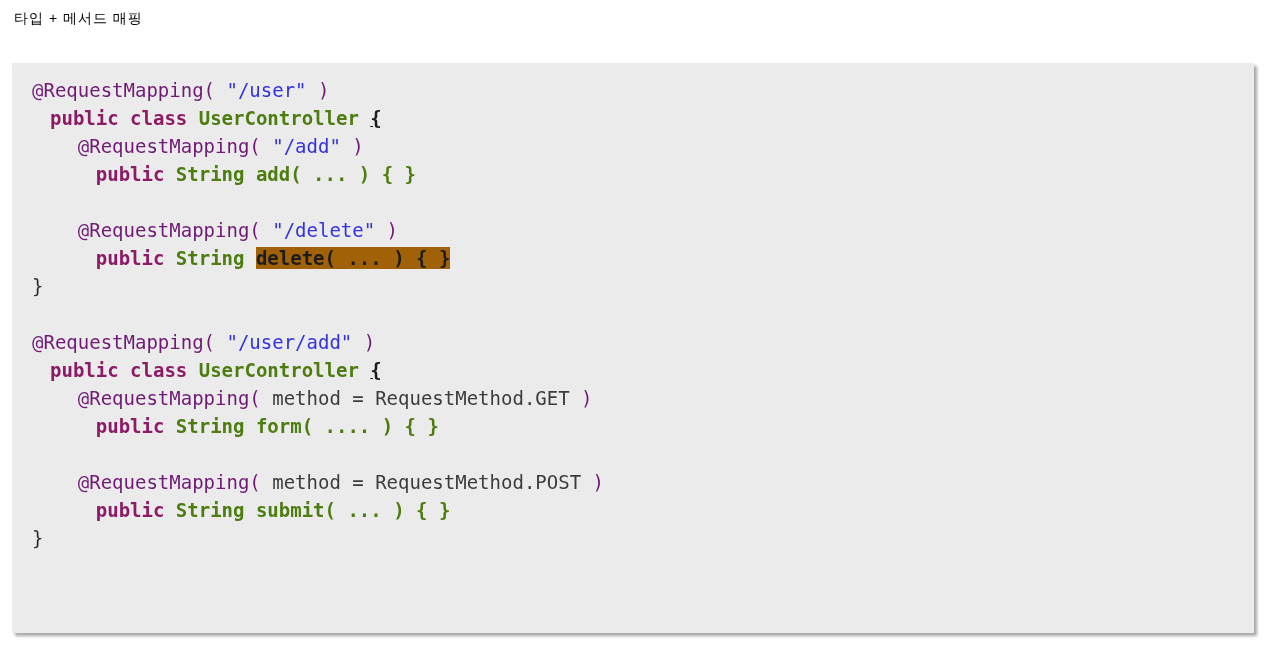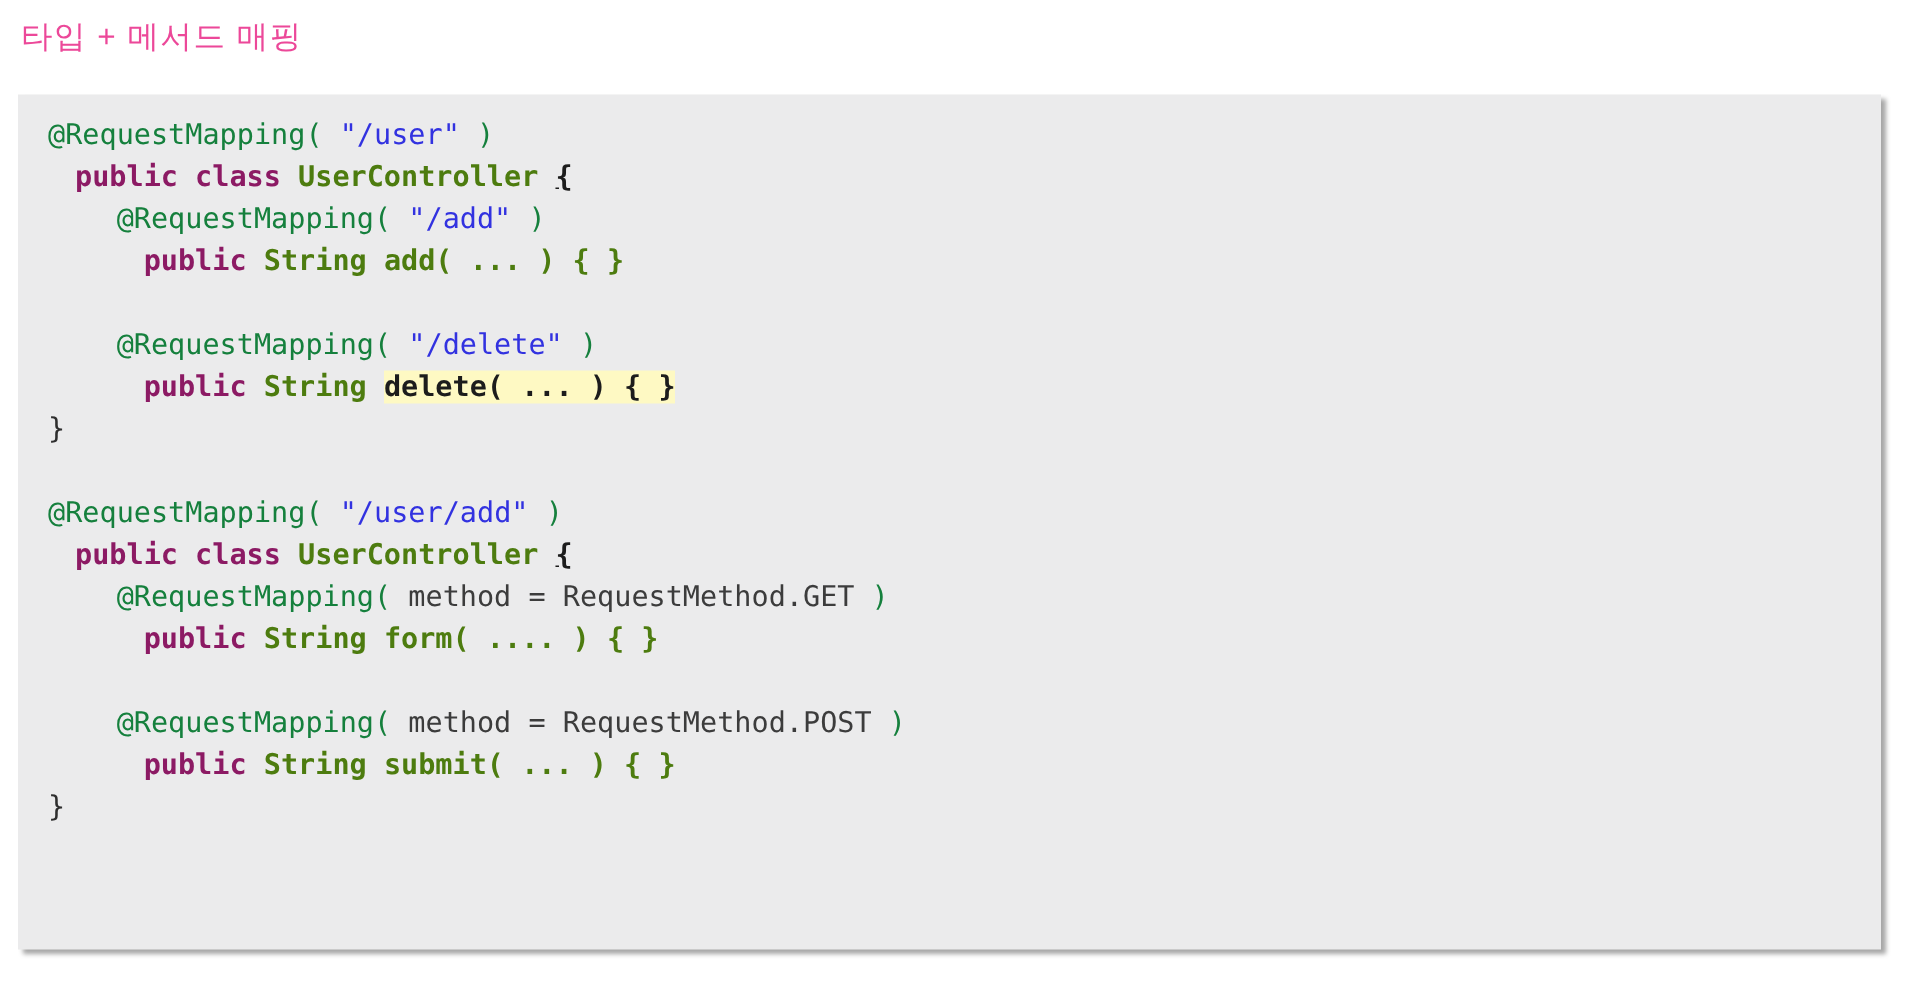--- a/index.html
+++ b/index.html
@@ -6,47 +6,47 @@
     margin: 0;
     padding: 0;
     background: #ffffff;
     width: 1274px;
     height: 656px;
     overflow: hidden;
     font-family: "Liberation Sans", sans-serif;
   }
   .page-title {
     margin: 10px 0 0 14px;
-    font-size: 21px;
+    font-size: 14px;
     font-weight: normal;
-    color: #ec4899;
+    color: #000000;
     letter-spacing: 1px;
   }
   .code-block {
     position: absolute;
     left: 12px;
     top: 63px;
     width: 1242px;
     height: 570px;
     box-sizing: border-box;
     background: #ebebec;
     box-shadow: 3px 3px 3px rgba(0,0,0,0.35);
     padding: 13px 0 0 20px;
     font-family: "DejaVu Sans Mono", "Liberation Mono", monospace;
     font-size: 19px;
     line-height: 28px;
     white-space: pre;
   }
   .code-line { white-space: pre; min-height: 28px; }
-  .s-annotation { color: #15803d; }
+  .s-annotation { color: #701a75; }
   .s-string    { color: #3232e0; }
   .s-keyword   { color: #8c1a64; font-weight: bold; margin-left: 18px; }
   .s-name      { color: #4d7c0f; font-weight: bold; }
   .s-plain     { color: #3c3c3c; margin-top: 25px; }
-  .s-highlight { color: #1c1c1c; font-weight: bold; background: #fef9c3; }
+  .s-highlight { color: #1c1c1c; font-weight: bold; background: #a16207; }
   .s-brace     { color: #1c1c1c; font-weight: bold; text-decoration: underline; }
   .s-close     { color: #2e2e2e; }
 </style>
 </head>
 <body>
 
 <h1 class="page-title">타입 + 메서드 매핑</h1>
 
 <div class="code-block"><div class="code-line"><span class="s-annotation">@RequestMapping( </span><span class="s-string">"/user"</span><span class="s-annotation"> )</span></div><div class="code-line"><span class="s-keyword">public class </span><span class="s-name">UserController </span><span class="s-brace">{</span></div><div class="code-line"><span class="s-annotation">    @RequestMapping( </span><span class="s-string">"/add"</span><span class="s-annotation"> )</span></div><div class="code-line"><span class="s-plain">    </span><span class="s-keyword">public</span><span class="s-name"> String add( ... ) { }</span></div><div class="code-line"> </div><div class="code-line"><span class="s-annotation">    @RequestMapping( </span><span class="s-string">"/delete"</span><span class="s-annotation"> )</span></div><div class="code-line"><span class="s-plain">    </span><span class="s-keyword">public</span><span class="s-name"> String </span><span class="s-highlight">delete( ... ) { }</span></div><div class="code-line"><span class="s-close">}</span></div><div class="code-line"> </div><div class="code-line"><span class="s-annotation">@RequestMapping( </span><span class="s-string">"/user/add"</span><span class="s-annotation"> )</span></div><div class="code-line"><span class="s-keyword">public class </span><span class="s-name">UserController </span><span class="s-brace">{</span></div><div class="code-line"><span class="s-annotation">    @RequestMapping( </span><span class="s-plain">method = RequestMethod.GET</span><span class="s-annotation"> )</span></div><div class="code-line"><span class="s-plain">    </span><span class="s-keyword">public</span><span class="s-name"> String form( .... ) { }</span></div><div class="code-line"> </div><div class="code-line"><span class="s-annotation">    @RequestMapping( </span><span class="s-plain">method = RequestMethod.POST</span><span class="s-annotation"> )</span></div><div class="code-line"><span class="s-plain">    </span><span class="s-keyword">public</span><span class="s-name"> String submit( ... ) { }</span></div><div class="code-line"><span class="s-close">}</span></div></div>
 

